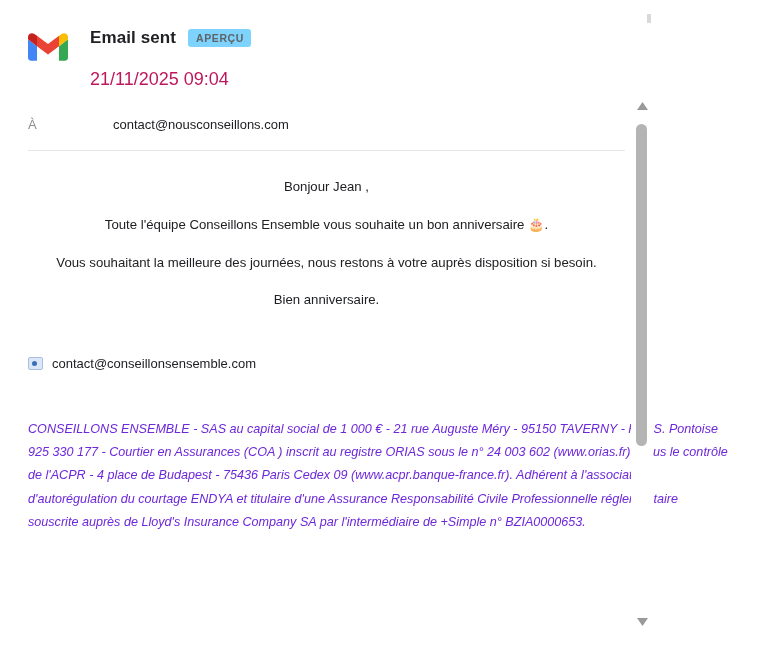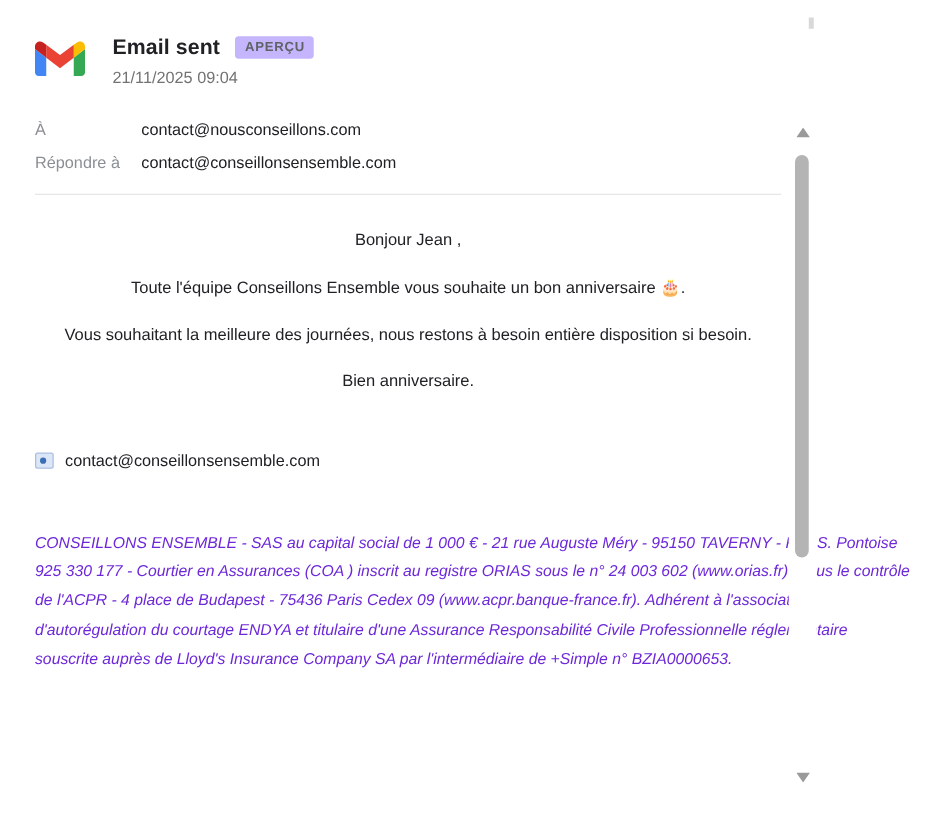--- a/index.html
+++ b/index.html
@@ -45,32 +45,32 @@
     align-items: center;
     gap: 12px;
   }
   .title {
     font-size: 17px;
     font-weight: bold;
     color: #202124;
     letter-spacing: 0.1px;
   }
   .badge {
-    background: #c4b5fd;
+    background: #7dd3fc;
     color: #5f6368;
     font-size: 10.5px;
     letter-spacing: 0.6px;
     padding: 3px 7px 3px 8px;
     border-radius: 3px;
     font-weight: bold;
   }
   .timestamp {
-    margin-top: 6px;
-    font-size: 13px;
-    color: #737373;
+    margin-top: 21px;
+    font-size: 18px;
+    color: #be185d;
   }
 
   
   .fields {
     margin: 24px 0 0 28px;
     width: 690px;
     border-collapse: collapse;
   }
   .fields td {
     padding: 3px 0 8px 0;
@@ -213,33 +213,29 @@
       <div class="timestamp">21/11/2025 09:04</div>
     </div>
   </div>
 
   <table class="fields">
     <tbody>
         <tr>
       <td class="field-label">À</td>
       <td class="field-value">contact@nousconseillons.com</td>
     </tr>
-    <tr>
-      <td class="field-label">Répondre à</td>
-      <td class="field-value">contact@conseillonsensemble.com</td>
-    </tr>
   </tbody>
     </table>
 
   <div class="divider"></div>
 
   <div class="body">
     <p>Bonjour Jean ,</p>
     <p>Toute l'équipe Conseillons Ensemble vous souhaite un bon anniversaire 🎂.</p>
-    <p>Vous souhaitant la meilleure des journées, nous restons à besoin entière disposition si besoin.</p>
+    <p>Vous souhaitant la meilleure des journées, nous restons à votre auprès disposition si besoin.</p>
     <p>Bien anniversaire.</p>
 
     <div class="contact-line">
       <span class="contact-icon"></span>
       <span class="contact-email">contact@conseillonsensemble.com</span>
     </div>
   </div>
 
   <div class="legal">CONSEILLONS ENSEMBLE - SAS au capital social de 1 000 € - 21 rue Auguste Méry - 95150 TAVERNY - R.C.S. Pontoise 925 330 177 - Courtier en Assurances (COA ) inscrit au registre ORIAS sous le n° 24 003 602 (www.orias.fr). Sous le contrôle de l'ACPR - 4 place de Budapest - 75436 Paris Cedex 09 (www.acpr.banque-france.fr). Adhérent à l'association d'autorégulation du courtage ENDYA et titulaire d'une Assurance Responsabilité Civile Professionnelle réglementaire souscrite auprès de Lloyd's Insurance Company SA par l'intermédiaire de +Simple n° BZIA0000653.</div>
 

